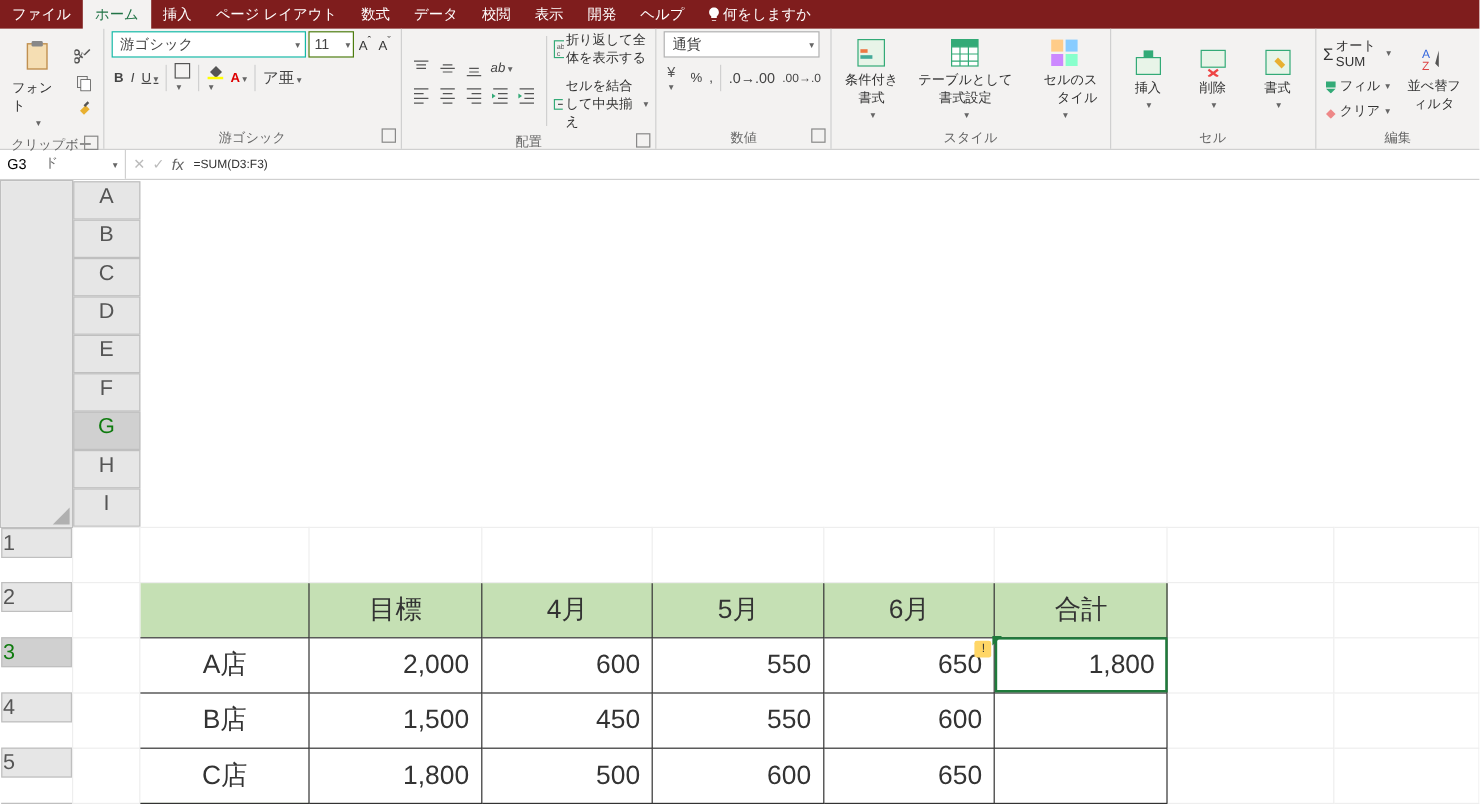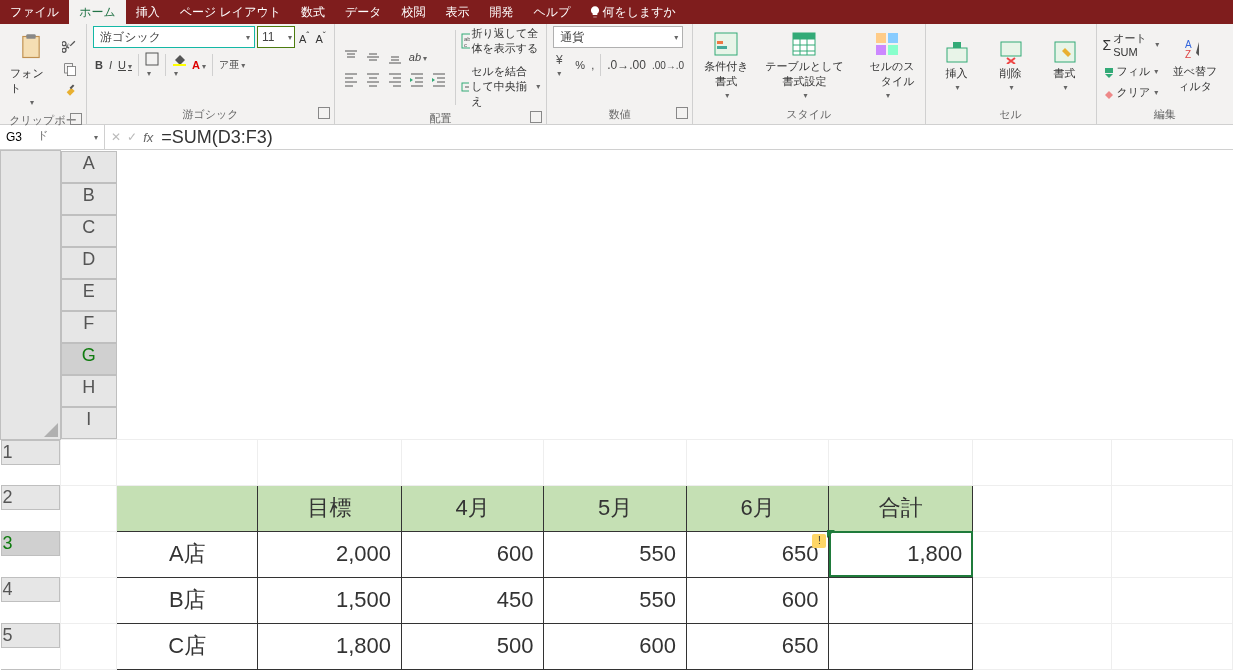--- a/index.html
+++ b/index.html
@@ -19,21 +19,21 @@
 .sizebox{border:1px solid #4d7c0f;background:#fff;height:20px;font-size:12px;width:30px;display:flex;align-items:center;padding:0 2px 0 4px;justify-content:space-between}
 .numfmt{border:1px solid #b0b0b0;background:#fff;height:20px;font-size:12px;width:118px;display:flex;align-items:center;padding:0 4px 0 6px;justify-content:space-between}
 .col{display:flex;flex-direction:column;gap:2px}
 .row{display:flex;gap:2px;align-items:center}
 .drop{font-size:8px;color:#666;margin-left:2px}
 .sep{width:1px;background:#d0d0d0;align-self:stretch;margin:4px 2px}
 .fbar{display:flex;align-items:center;border-bottom:1px solid #d0d0d0;height:24px;font-size:12px}
 .namebox{width:92px;border-right:1px solid #d0d0d0;padding:0 6px;height:100%;display:flex;align-items:center;justify-content:space-between;background:#fff}
 .fxarea{display:flex;align-items:center;padding:0 6px;gap:6px;color:#999}
 .fxarea .fx{font-style:italic;color:#666;font-size:13px}
-.fxarea input{border:0;outline:0;font-size:18px;color:#333;width:400px}
+.fxarea input{border:0;outline:0;font-size:10px;color:#333;width:400px}
 .sheet{overflow:auto}
 .grid{border-collapse:collapse;table-layout:fixed}
 .grid th{background:#e6e6e6;border:1px solid #bfbfbf;font-weight:normal;text-align:center;color:#555;font-size:18px}
 .grid th.col{height:28px}
 .grid th.row{width:55px;font-size:18px}
 .grid th.col.sel{background:#d0d0d0;color:#0f7b0f}
 .grid th.row.sel{background:#d0d0d0;color:#0f7b0f}
 .grid td{border:1px solid #eee;height:46px;font-size:22px;text-align:center;color:#333;box-sizing:border-box}
 .grid td.rlab{text-align:center}
 .grid td.num{text-align:right;padding-right:10px}
@@ -127,21 +127,21 @@
         <div class="btnsm"><svg width="14" height="14">
               <rect x="1" y="1" width="12" height="12" fill="none" stroke="#555"></rect>
             </svg><span class="drop">▾</span></div>
         <div class="sep"></div>
         <div class="btnsm"><svg width="14" height="14">
               <path fill="#555" d="M3 8l5-5 5 5-5 5z"></path>
               <rect x="1" y="12" width="14" height="3" fill="#ffff00"></rect>
             </svg><span class="drop">▾</span></div>
         <div class="btnsm"><span style="color:#d00;font-weight:bold">A</span><span class="drop">▾</span></div>
         <div class="sep"></div>
-        <div class="btnsm"><span style="font-size:10px">ア亜</span><span class="drop">▾</span></div>
+        <div class="btnsm"><span style="font-size:13px">ア亜</span><span class="drop">▾</span></div>
       </div>
     </div>
     <div class="group-label"><span>游ゴシック</span><span class="dlg"></span></div>
   </div>
 
   <div class="group">
     <div class="group-body">
       <div class="col">
         <div class="row">
           <div class="btnsm">

